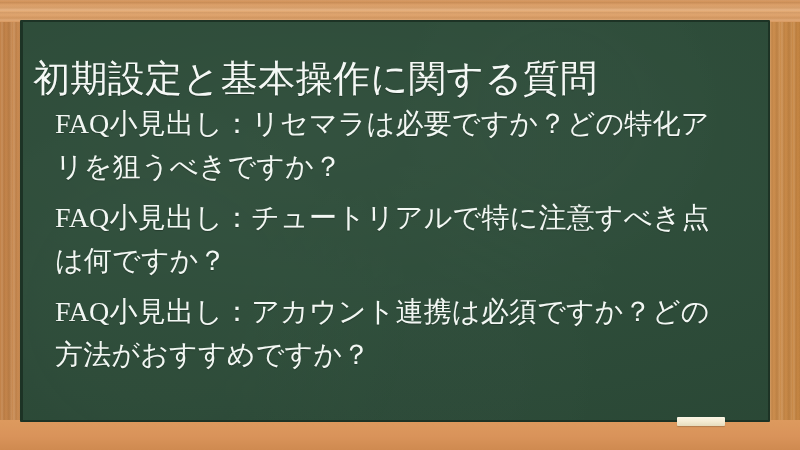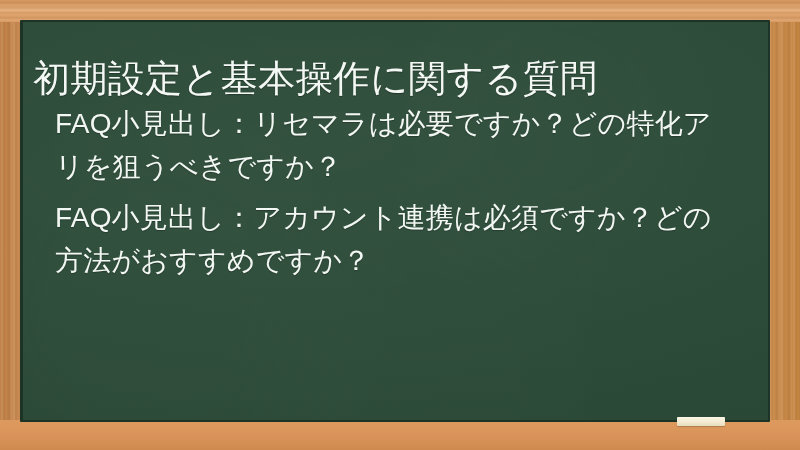--- a/index.html
+++ b/index.html
@@ -7,21 +7,21 @@
     margin: 0;
     padding: 0;
     background: #ffffff;
   }
 
   #slide {
     position: relative;
     width: 800px;
     height: 450px;
     overflow: hidden;
-    font-family: Liberation Sans, sans-serif;
+    font-family: Liberation Serif, serif;
     background: #22c55e;
   }
 
   
   .frame {
     position: absolute;
     inset: 0;
     background:
       repeating-linear-gradient(
         90deg,
@@ -161,19 +161,20 @@
 
   <div class="board-bevel"></div>
 
   <div class="board">
     <div class="board-dust"></div>
 
     <h1 class="board-title">初期設定と基本操作に関する質問</h1>
 
     <ul class="faq-list">
       <li class="faq-item">FAQ小見出し：リセマラは必要ですか？どの特化アリを狙うべきですか？</li>
+      <li class="faq-item">FAQ小見出し：チュートリアルで特に注意すべき点は何ですか？</li>
       <li class="faq-item">FAQ小見出し：アカウント連携は必須ですか？どの方法がおすすめですか？</li>
     </ul>
   </div>
 
   <div class="chalk-stick"></div>
 
 </div>
 
 </body></html>

